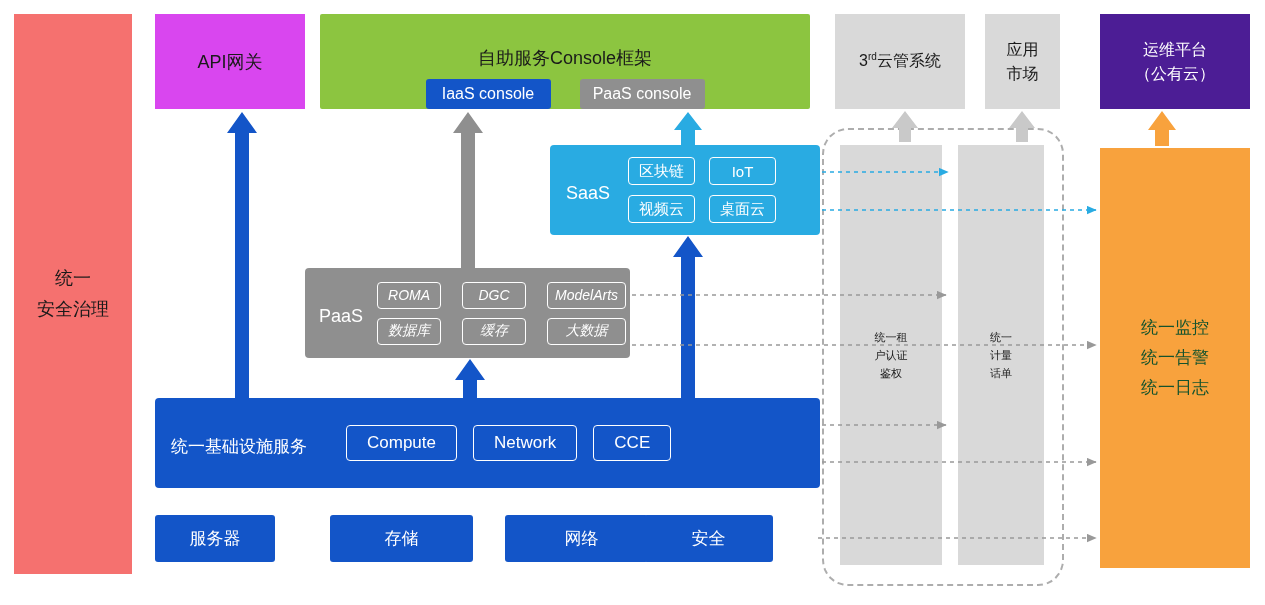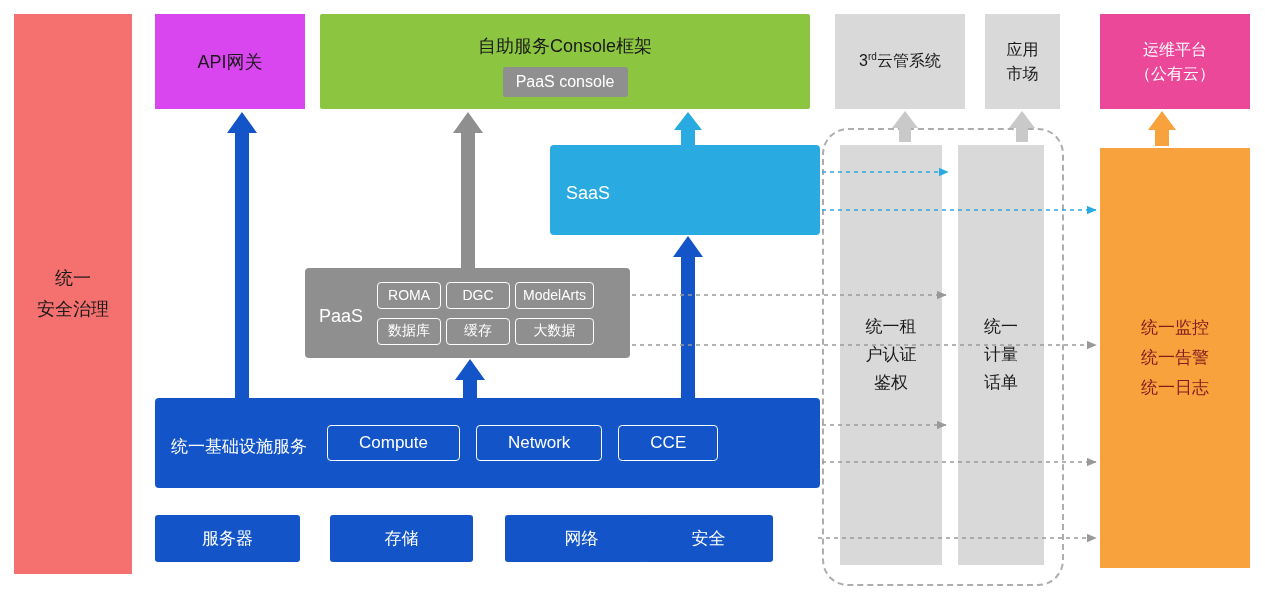--- a/index.html
+++ b/index.html
@@ -11,64 +11,64 @@
   .canvas { position:relative; width:1265px; height:605px; background:#fff; overflow:hidden; }
 
   .box { position:absolute; display:flex; align-items:center; justify-content:center; text-align:center; }
   .label { white-space:pre-line; }
 
   
   .security-bar { left:14px; top:14px; width:118px; height:560px; background:#F5716F; color:#1a1a1a; font-size:18px; line-height:1.7; }
 
   
   .api-gateway { left:155px; top:14px; width:150px; height:95px; background:#d946ef; color:#1a1a1a; font-size:18px; }
-  .console-frame { left:320px; top:14px; width:490px; height:95px; background:#8CC540; flex-direction:column; justify-content:center; padding-top:8px; border-radius:2px; }
+  .console-frame { left:320px; top:14px; width:490px; height:95px; background:#8CC540; flex-direction:column; justify-content:flex-end; padding-top:8px; border-radius:2px; }
   .console-title { color:#1a1a1a; font-size:18px; }
   .console-row { display:flex; gap:29px; margin-top:9px; }
   .console-chip { width:125px; height:30px; display:flex; align-items:center; justify-content:center; color:#fff; font-size:16px; border-radius:3px; }
   .console-chip.iaas { background:#1355C8; }
   .console-chip.paas { background:#8F8F8F; }
   .console-chip.saas { background:#29ABE2; }
   .third-party { left:835px; top:14px; width:130px; height:95px; background:#D9D9D9; color:#1a1a1a; font-size:16px; }
   .third-party sup { font-size:10px; }
   .app-market { left:985px; top:14px; width:75px; height:95px; background:#D9D9D9; color:#1a1a1a; font-size:16px; line-height:1.5; }
-  .om-platform { left:1100px; top:14px; width:150px; height:95px; background:#ec4899; color:#fff; font-size:16px; line-height:1.5; }
+  .om-platform { left:1100px; top:14px; width:150px; height:95px; background:#4c1d95; color:#fff; font-size:16px; line-height:1.5; }
 
   
   .layer { border-radius:4px; justify-content:flex-start; }
   .layer-label { color:#fff; font-size:18px;margin-top:6px; }
   .chip { display:flex; align-items:center; justify-content:center; border:1.5px solid #fff; border-radius:4px; color:#fff; font-size:15px; height:28px; padding:0 10px; min-width:64px; }
 
   .saas-layer { left:550px; top:145px; width:270px; height:90px; background:#29ABE2; }
   .saas-layer .layer-label { margin-left:16px; margin-right:18px; }
   .grid2 { display:grid; grid-template-columns:auto auto; gap:10px 14px; }
 
   .paas-layer { left:305px; top:268px; width:325px; height:90px; background:#8F8F8F; }
   .paas-layer .layer-label { margin-left:14px; margin-right:14px; }
-  .grid3 { display:grid; grid-template-columns:auto auto auto; gap:9px 5px; }
+  .grid3 { display:grid; grid-template-columns:auto auto auto; gap:9px 21px;font-style:italic; }
   .grid3 .chip { font-size:14px; height:27px; padding:0 7px; }
 
-  .infra-bar { left:155px; top:398px; width:665px; height:90px; background:#1355C8; }
+  .infra-bar { left:155px; top:398px; width:665px; height:90px; background:#1355C8;gap:19px; }
   .infra-bar .layer-label { margin-left:16px; margin-right:20px; font-size:17px; }
   .infra-row { display:flex; gap:16px; }
-  .infra-row .chip { height:36px; font-size:17px; padding:0 31px; }
+  .infra-row .chip { height:36px; font-size:17px; padding:0 20px; }
 
   
   .hw { top:515px; height:47px; background:#1355C8; color:#fff; font-size:17px; border-radius:3px; }
-  .hw1 { left:155px; width:145px; }
+  .hw1 { left:155px; width:120px; }
   .hw2 { left:330px; width:143px; }
   .hw3 { left:505px; width:143px;padding-left:10px; }
   .hw4 { left:644px; width:129px; }
 
   
   .tenant-zone { left:822px; top:128px; width:242px; height:458px; border:2px dashed #ADADAD; border-radius:26px; background:transparent; }
-  .col { background:#D9D9D9; color:#1a1a1a; font-size:17px; line-height:1.65; }
+  .col { background:#D9D9D9; color:#1a1a1a; font-size:11px; line-height:1.65; }
   .auth-col { left:840px; top:145px; width:102px; height:420px; }
   .meter-col { left:958px; top:145px; width:86px; height:420px; }
-  .monitor-col { left:1100px; top:148px; width:150px; height:420px; background:#F8A23D; color:#7f1d1d; font-size:17px; line-height:1.75; }
+  .monitor-col { left:1100px; top:148px; width:150px; height:420px; background:#F8A23D; color:#14532d; font-size:17px; line-height:1.75; }
 
   svg.arrows { position:absolute; left:0; top:0; width:1265px; height:605px; z-index:10; pointer-events:none; }
 </style>
 </head>
 <body>
 
 <div class="canvas">
 
   <div class="box tenant-zone"></div>
 
@@ -77,40 +77,47 @@
 安全治理</span>
   </div>
 
   <div class="box api-gateway">
     <span class="label">API网关</span>
   </div>
 
   <div class="box console-frame">
     <span class="console-title label">自助服务Console框架</span>
     <div class="console-row">
+      <span class="console-chip iaas">IaaS console</span>
       <span class="console-chip paas">PaaS console</span>
     </div>
   </div>
 
   <div class="box third-party">
     <span class="label"><span>3</span><sup>rd</sup><span>云管系统</span></span>
   </div>
 
   <div class="box app-market">
     <span class="label">应用
 市场</span>
   </div>
 
   <div class="box om-platform">
     <span class="label">运维平台
 （公有云）</span>
   </div>
 
   <div class="box layer saas-layer">
     <span class="layer-label">SaaS</span>
+    <div class="grid2">
+      <span class="chip">区块链</span>
+      <span class="chip">IoT</span>
+      <span class="chip">视频云</span>
+      <span class="chip">桌面云</span>
+    </div>
   </div>
 
   <div class="box layer paas-layer">
     <span class="layer-label">PaaS</span>
     <div class="grid3">
       <span class="chip">ROMA</span>
       <span class="chip">DGC</span>
       <span class="chip">ModelArts</span>
       <span class="chip">数据库</span>
       <span class="chip">缓存</span>

